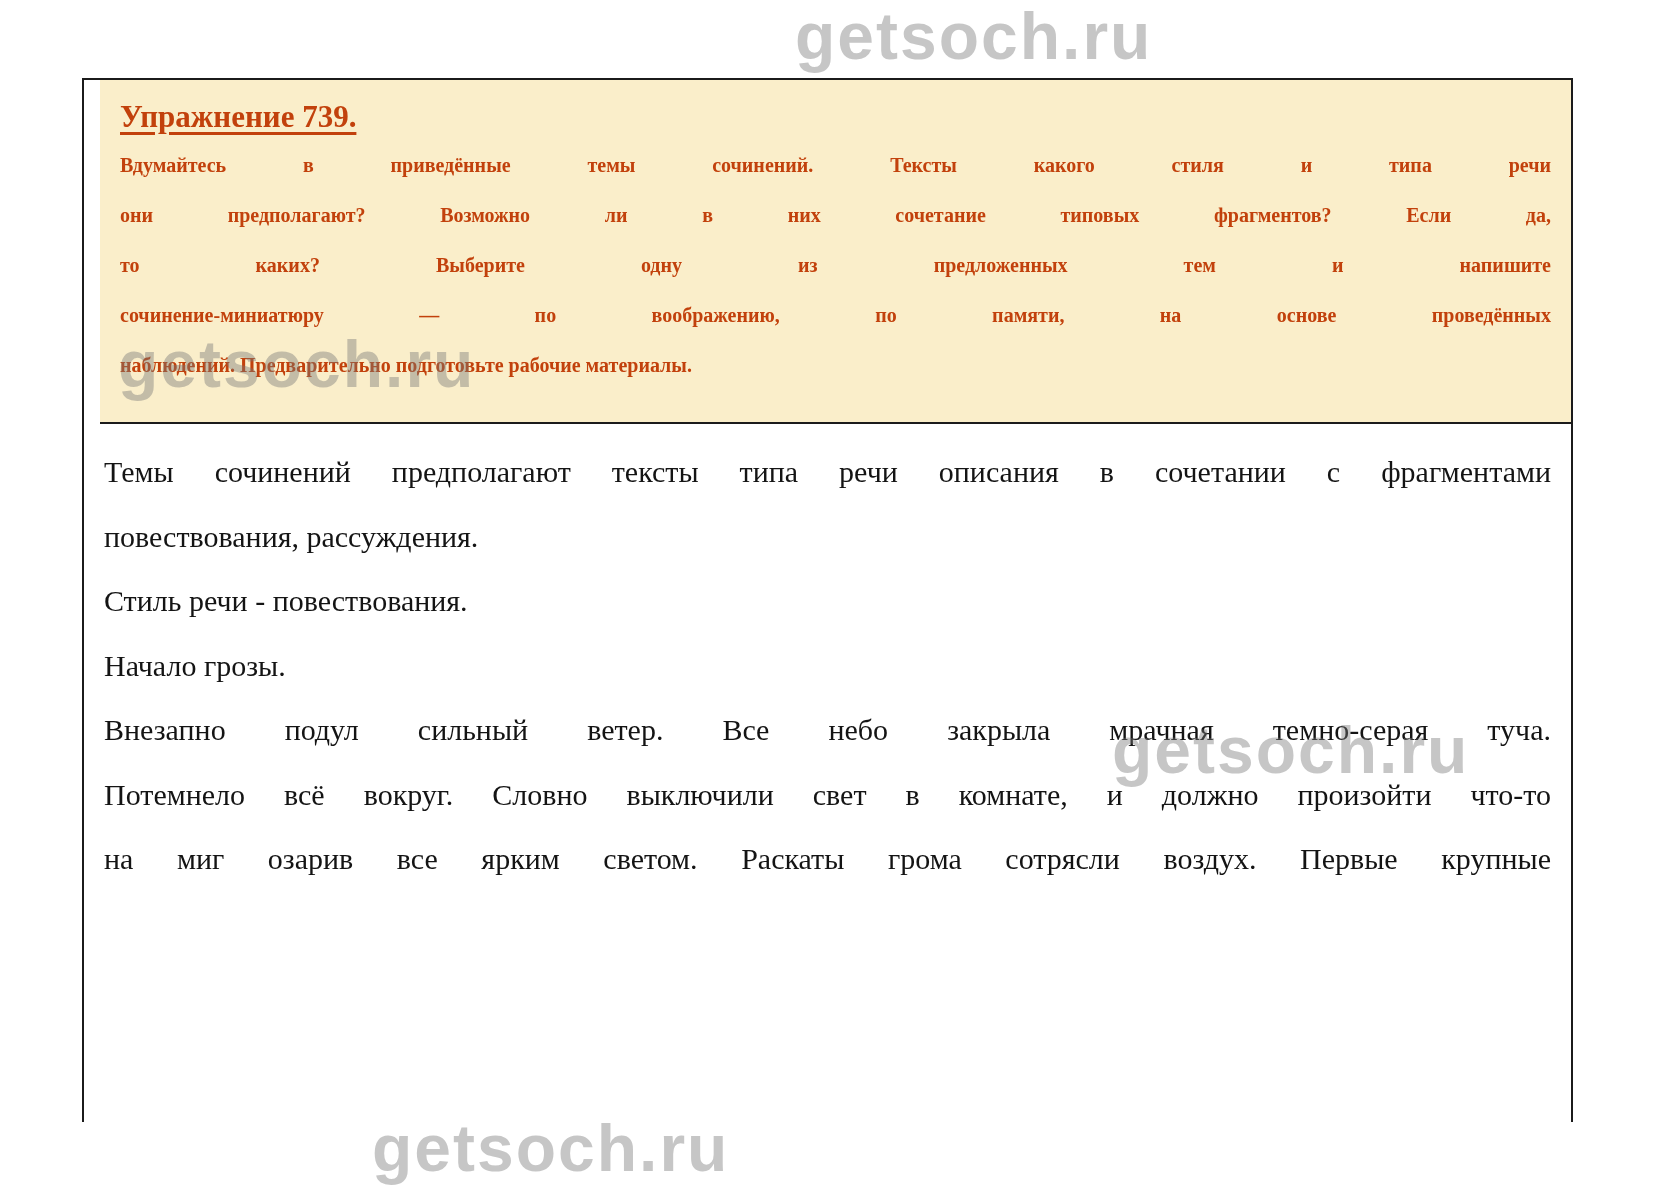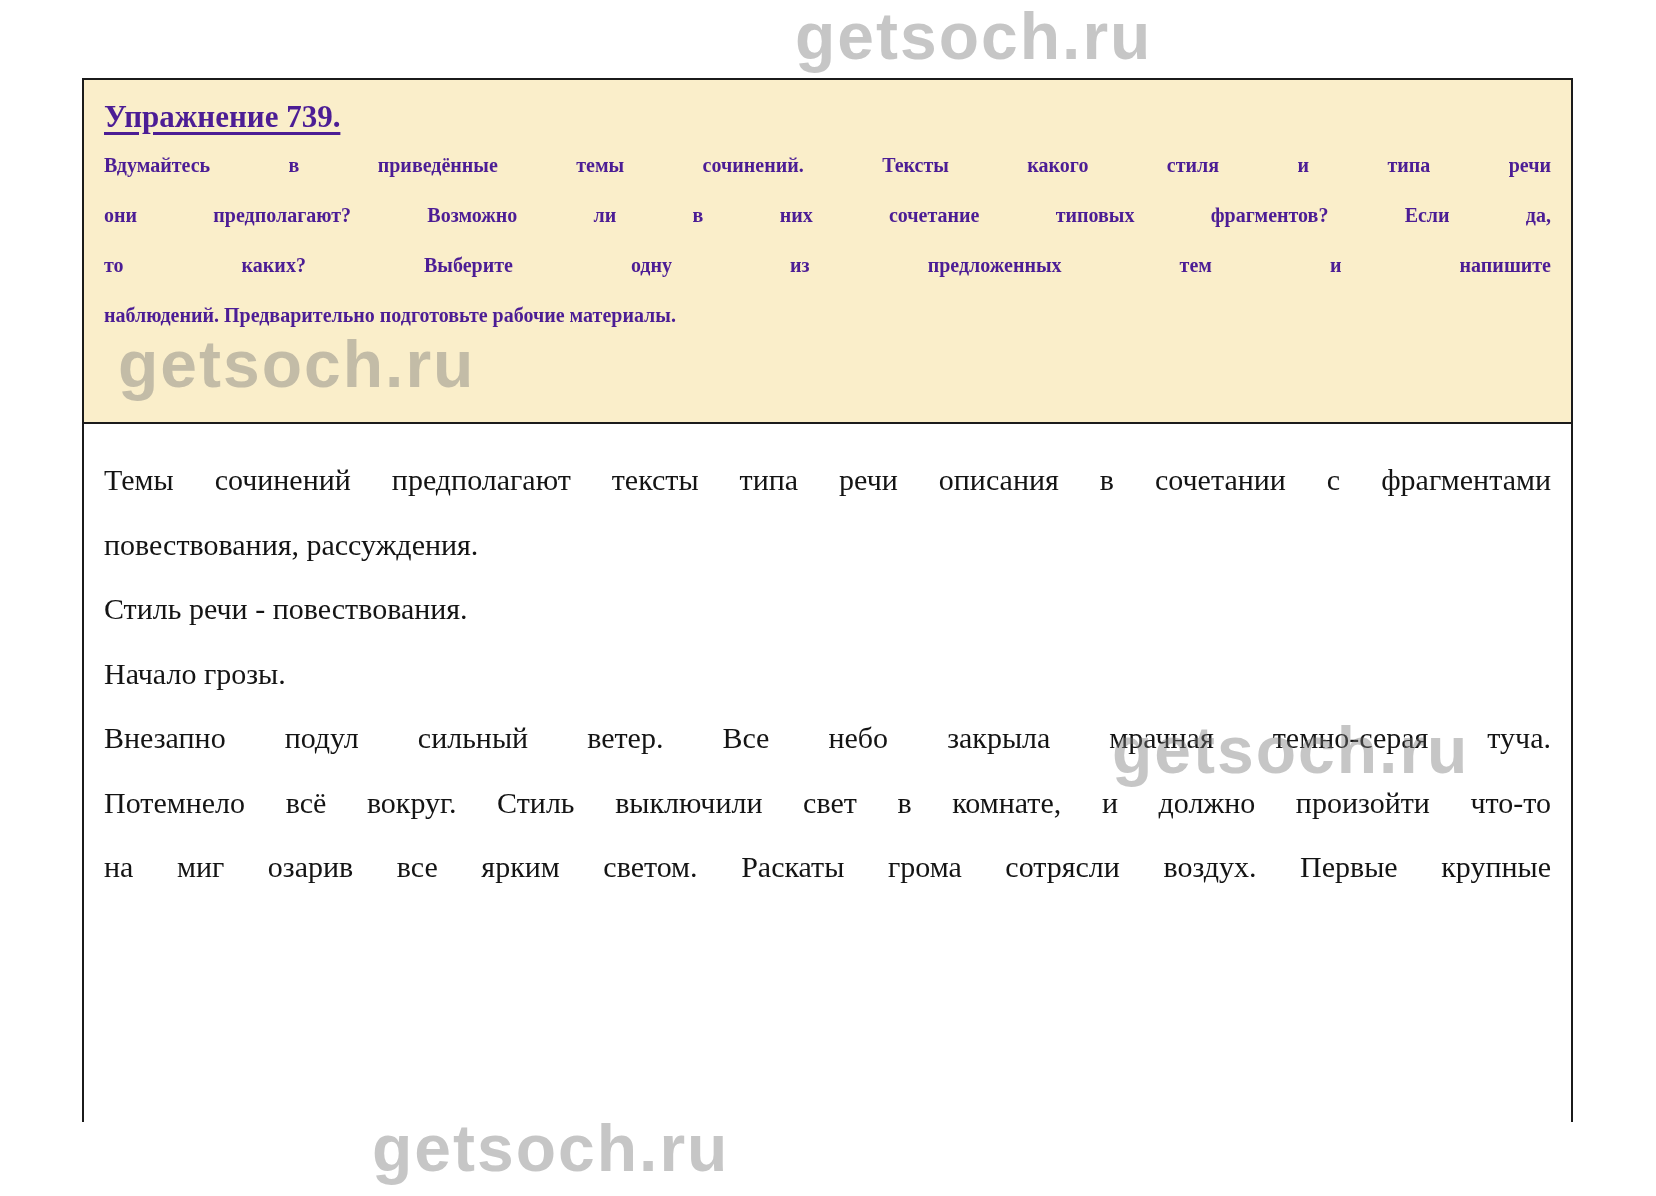--- a/index.html
+++ b/index.html
@@ -27,42 +27,42 @@
     box-sizing: border-box;
     background: #ffffff;
   }
   .task-box {
     background: #faeeca;
     border-bottom: 2px solid #1b1b1b;
     box-sizing: border-box;
     height: 344px;
     padding: 14px 20px 0 20px;
     font-weight: bold;
-    color: #4c1d95;
+    color: #c2410c;
+    margin-left: 16px;
   }
   .task-title {
     font-size: 31px;
     line-height: 46px;
     text-decoration: underline;
     text-decoration-thickness: 3px;
     text-underline-offset: 5px;
     display: inline-block;
   }
   .task-line {
     font-size: 20px;
     line-height: 50px;
     height: 50px;
     white-space: normal;
   }
   .answer-box {
     background: #ffffff;
     box-sizing: border-box;
     height: 698px;
     padding: 16px 20px 0 20px;
-    margin-top: 8px;
   }
   .answer-line {
     font-size: 30px;
     line-height: 64.5px;
     height: 64.5px;
     color: #141414;
   }
   .j {
     text-align: justify;
     text-align-last: justify;
@@ -95,26 +95,27 @@
 
 <div class="sheet">
 
   <div class="task-box">
     <div>
       <span class="task-title">Упражнение 739.</span>
     </div>
     <div class="task-line j">Вдумайтесь в приведённые темы сочинений. Тексты какого стиля и типа речи</div>
     <div class="task-line j">они предполагают? Возможно ли в них сочетание типовых фрагментов? Если да,</div>
     <div class="task-line j">то каких? Выберите одну из предложенных тем и напишите</div>
+    <div class="task-line j">сочинение-миниатюру — по воображению, по памяти, на основе проведённых</div>
     <div class="task-line">наблюдений. Предварительно подготовьте рабочие материалы.</div>
   </div>
 
   <div class="answer-box">
     <div class="answer-line j">Темы сочинений предполагают тексты типа речи описания в сочетании с фрагментами</div>
     <div class="answer-line">повествования, рассуждения.</div>
     <div class="answer-line">Стиль речи - повествования.</div>
     <div class="answer-line">Начало грозы.</div>
     <div class="answer-line j">Внезапно подул сильный ветер. Все небо закрыла мрачная темно-серая туча.</div>
-    <div class="answer-line j">Потемнело всё вокруг. Стиль выключили свет в комнате, и должно произойти что-то</div>
+    <div class="answer-line j">Потемнело всё вокруг. Словно выключили свет в комнате, и должно произойти что-то</div>
     <div class="answer-line j">на миг озарив все ярким светом. Раскаты грома сотрясли воздух. Первые крупные</div>
   </div>
 
 </div>
 
 </body></html>

